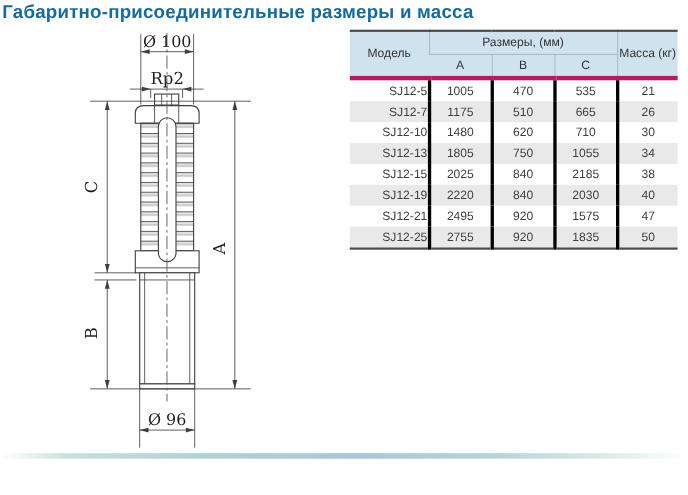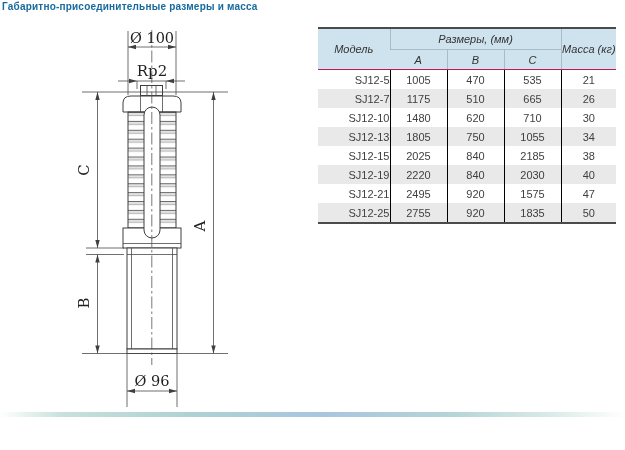--- a/index.html
+++ b/index.html
@@ -1,40 +1,40 @@
 <!DOCTYPE html>
 <html><head>
 <meta charset="utf-8">
 <style>
   html,body{margin:0;padding:0;background:#fff;}
   .page{position:relative;width:625px;height:450px;background:#ffffff;overflow:hidden;
         font-family:"Liberation Sans",sans-serif;}
-  .title{position:absolute;left:2px;top:1px;margin:0;font-size:10px;font-weight:700;
+  .title{position:absolute;left:2px;top:1px;margin:0;font-size:17px;font-weight:700;
          color:#176a9e;letter-spacing:.2px;}
   
   .drawing{position:absolute;left:0;top:0;width:320px;height:415px;}
   .thin{stroke:#4a4a4a;stroke-width:.8;fill:none;}
   .body{fill:#ffffff;stroke:#3f3f3f;stroke-width:1;}
   .arr{fill:#3f3f3f;stroke:none;}
   .dim{font-family:"DejaVu Serif",serif;fill:#1f1f1f;font-size:14.5px;}
   .dim-big{font-family:"DejaVu Serif",serif;fill:#1f1f1f;font-size:15px;}
   
   .dim-table{position:absolute;left:318px;top:27px;border-collapse:collapse;table-layout:fixed;
              width:298px;font-size:11px;color:#3f3f3f;
              border-top:2px solid #4b4b4b;border-bottom:2px solid #4b4b4b;}
   .dim-table th{background:#cfe3ee;font-weight:400;color:#333;}
   .dim-table thead tr:first-child th{height:20px;}
   .dim-table thead tr:last-child th{height:19px;}
   .dim-table th,.dim-table td{padding:0;text-align:center;}
   .dim-table th+th,.dim-table td+td{border-left:1px solid #a8bcc7;}
-  .dim-table tbody td+td{border-left:1px solid #000000;}
+  .dim-table tbody td+td{border-left:3px solid #000000;}
   .dim-table th.h-split{border-bottom:1px solid #a8bcc7;}
-  .dim-table thead th{border-bottom-color:#a8bcc7;font-style:italic;}
+  .dim-table thead th{border-bottom-color:#a8bcc7;}
   .dim-table thead tr:last-child th,
-  .dim-table th.rowspan2{border-bottom:1px solid #be185d;}
+  .dim-table th.rowspan2{border-bottom:4px solid #be185d;}
   .dim-table tbody td{height:19px;}
   .dim-table tbody tr:nth-child(even){background:#e9e9e9;}
   .dim-table td.model{text-align:right;padding-left:10px;}
   
   .accent-bar{position:absolute;left:0;top:412px;width:625px;height:5px;opacity:.75;
       background:linear-gradient(90deg,rgba(255,255,255,0) 0%,#b5d6d0 10%,#93c3c4 30%,
                  #8cb2d4 52%,#9cc6c8 72%,#cde4e0 88%,rgba(255,255,255,0) 100%);}
   .footnote{position:absolute;left:2px;top:428px;margin:0;font-size:11.5px;color:#1a1a1a;}
 </style>
 </head>

